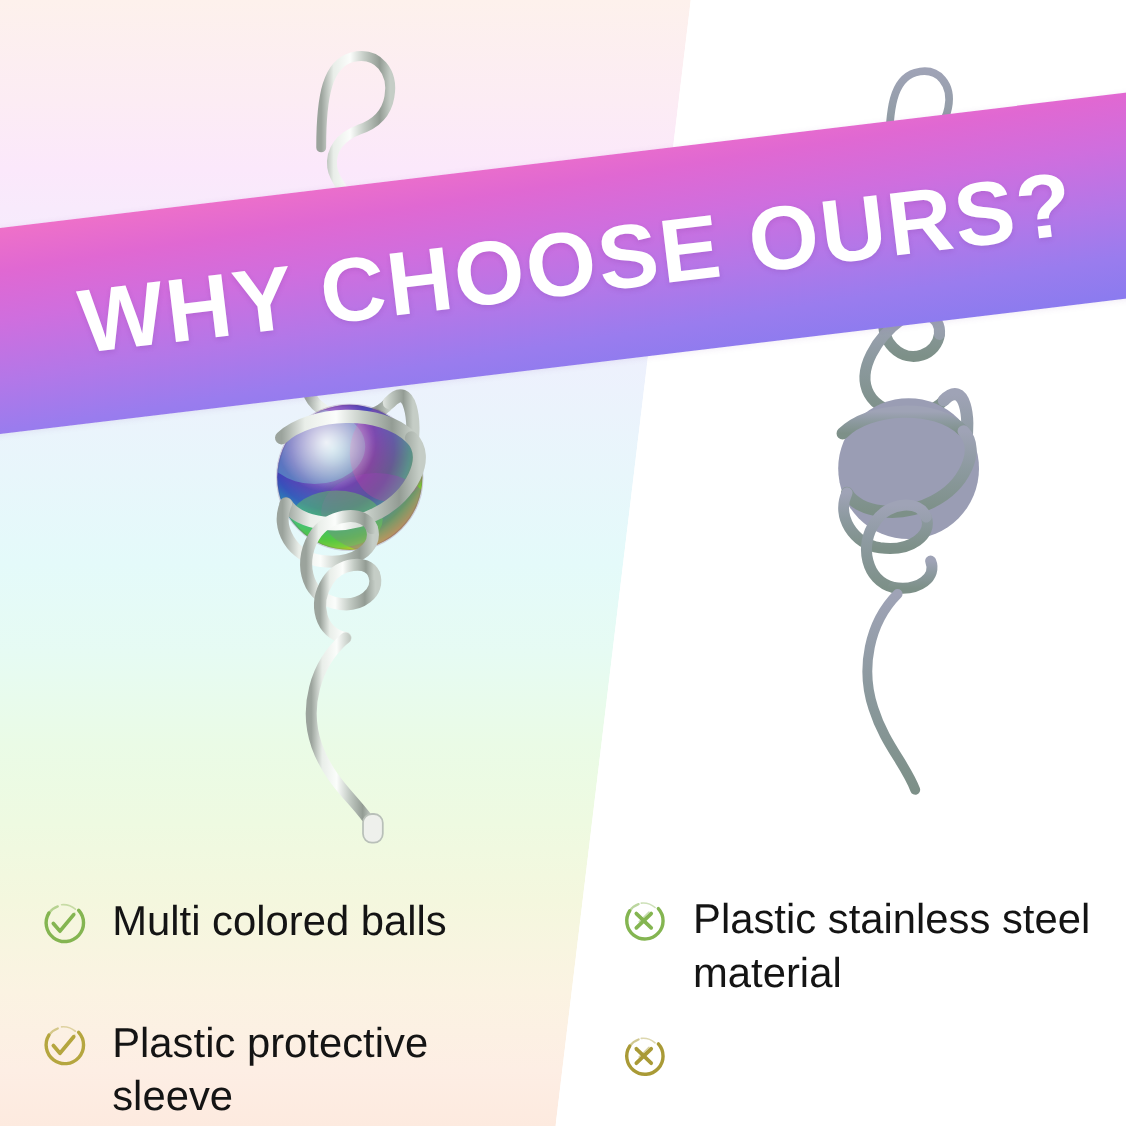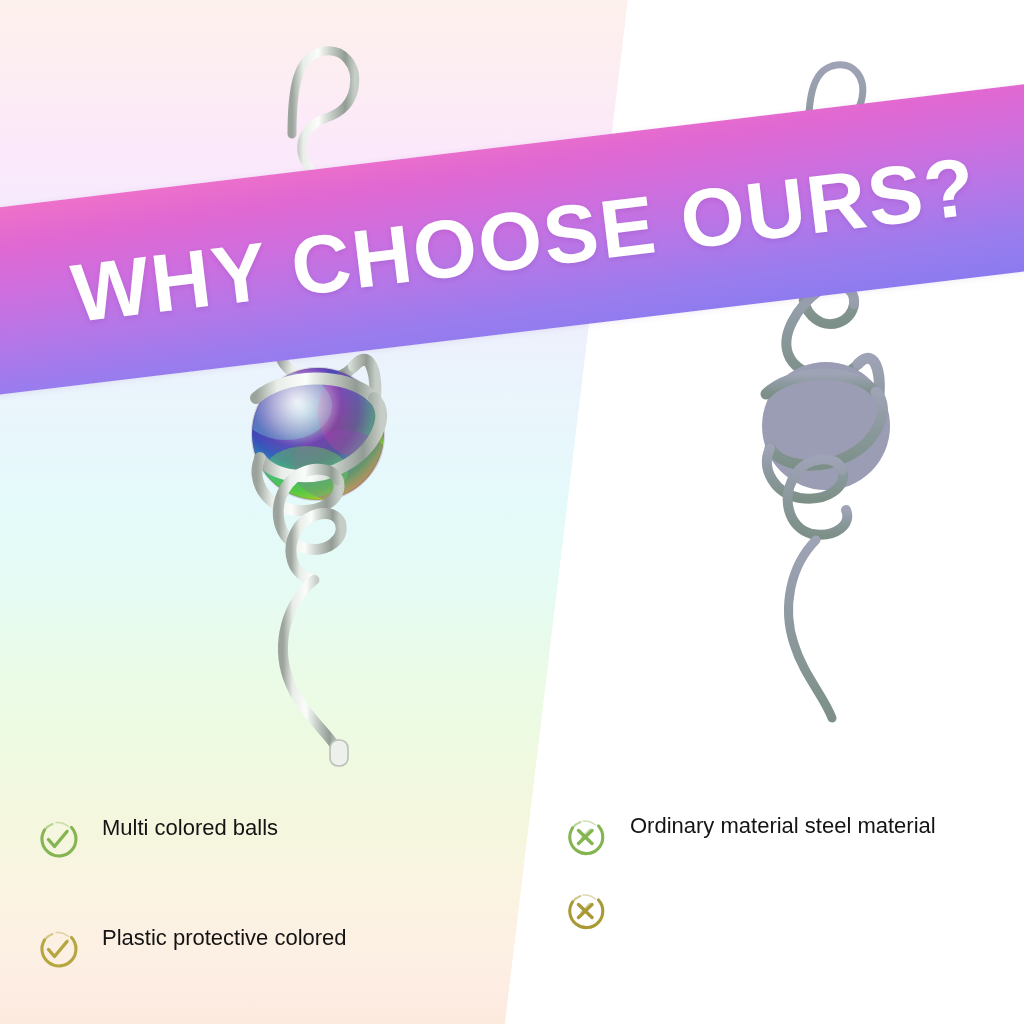--- a/index.html
+++ b/index.html
@@ -82,21 +82,21 @@
 
   .feat-row{display:flex;align-items:flex-start;}
   .feat-col.left  .feat-row:nth-child(1){margin-top:22px;}
   .feat-col.left  .feat-row:nth-child(2){margin-top:62px;}
   .feat-col.right .feat-row:nth-child(1){margin-top:20px;}
   .feat-col.right .feat-row:nth-child(2){margin-top:26px;}
 
   .feat-icon{width:46px;height:46px;flex:0 0 46px;margin-right:22px;margin-top:2px;}
   .feat-icon svg{display:block;width:46px;height:46px;}
   .feat-label{
-    font-size:22px;color:#141414;line-height:1.28;
+    font-size:38px;color:#141414;line-height:1.28;
     font-family:"Liberation Sans", sans-serif;
     max-width:400px;
   }
   .feat-col.right .feat-label{max-width:372px;}
 </style>
 </head>
 <body>
 
 <div id="stage">
 
@@ -278,39 +278,39 @@
       <div class="feat-row">
         <span class="feat-icon">
           <svg viewBox="0 0 46 46" xmlns="http://www.w3.org/2000/svg">
             <path d="M37.5 11.5 a17 17 0 1 1 -27 2.5" fill="none" stroke="#b5a63f" stroke-width="3.1" stroke-linecap="round"></path>
             <path d="M10.5 14 a17 17 0 0 1 8 -6" fill="none" stroke="#b5a63f" stroke-width="2.1" stroke-linecap="round" opacity=".55"></path>
             <path d="M22 6.5 a17 17 0 0 1 12.5 4" fill="none" stroke="#b5a63f" stroke-width="1.5" stroke-linecap="round" opacity=".40"></path>
             <path d="M14.5 23.5 L20.5 30.5 L33 15.5" fill="none" stroke="#b5a63f" stroke-width="3.4" stroke-linecap="round" stroke-linejoin="round"></path>
             <path d="M24 26 L34 14" fill="none" stroke="#b5a63f" stroke-width="1.4" stroke-linecap="round" opacity=".45"></path>
           </svg>
         </span>
-        <span class="feat-label">Plastic protective colored</span>
+        <span class="feat-label">Plastic protective sleeve</span>
       </div>
 
     </div>
 
     <div class="feat-col right">
 
       <div class="feat-row">
         <span class="feat-icon">
           <svg viewBox="0 0 46 46" xmlns="http://www.w3.org/2000/svg">
             <path d="M36.5 12 a16.5 16.5 0 1 1 -26 2" fill="none" stroke="#84b551" stroke-width="3.1" stroke-linecap="round"></path>
             <path d="M10.5 14 a16.5 16.5 0 0 1 8 -6" fill="none" stroke="#84b551" stroke-width="2.1" stroke-linecap="round" opacity=".55"></path>
             <path d="M21 7 a16.5 16.5 0 0 1 12.5 4" fill="none" stroke="#84b551" stroke-width="1.5" stroke-linecap="round" opacity=".40"></path>
             <path d="M16.5 16.5 L30 29.5" fill="none" stroke="#84b551" stroke-width="3.4" stroke-linecap="round"></path>
             <path d="M30 16.5 L16.5 29.5" fill="none" stroke="#84b551" stroke-width="3.4" stroke-linecap="round"></path>
             <path d="M28 15 L19 24" fill="none" stroke="#84b551" stroke-width="1.3" stroke-linecap="round" opacity=".45"></path>
           </svg>
         </span>
-        <span class="feat-label">Ordinary material steel material</span>
+        <span class="feat-label">Plastic stainless steel material</span>
       </div>
 
       <div class="feat-row">
         <span class="feat-icon">
           <svg viewBox="0 0 46 46" xmlns="http://www.w3.org/2000/svg">
             <path d="M36.5 12 a16.5 16.5 0 1 1 -26 2" fill="none" stroke="#a99a36" stroke-width="3.1" stroke-linecap="round"></path>
             <path d="M10.5 14 a16.5 16.5 0 0 1 8 -6" fill="none" stroke="#a99a36" stroke-width="2.1" stroke-linecap="round" opacity=".55"></path>
             <path d="M21 7 a16.5 16.5 0 0 1 12.5 4" fill="none" stroke="#a99a36" stroke-width="1.5" stroke-linecap="round" opacity=".40"></path>
             <path d="M16.5 16.5 L30 29.5" fill="none" stroke="#a99a36" stroke-width="3.4" stroke-linecap="round"></path>
             <path d="M30 16.5 L16.5 29.5" fill="none" stroke="#a99a36" stroke-width="3.4" stroke-linecap="round"></path>

